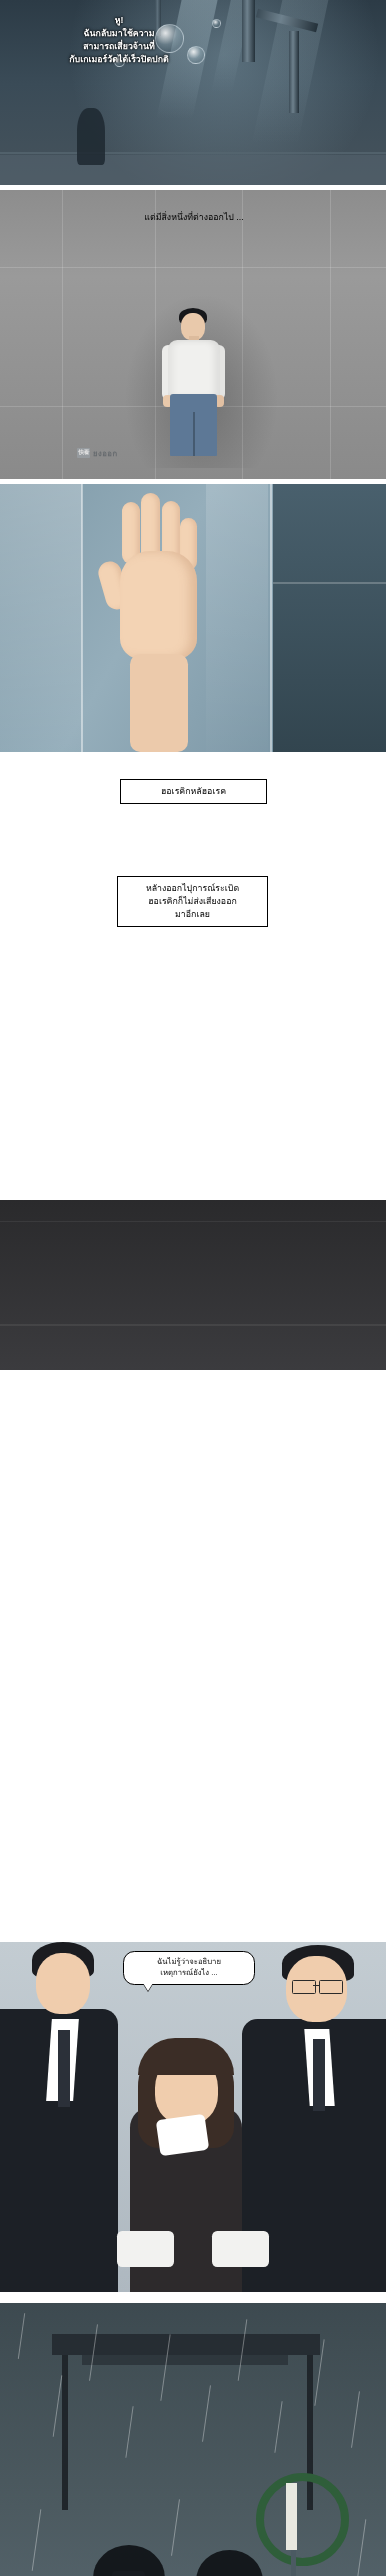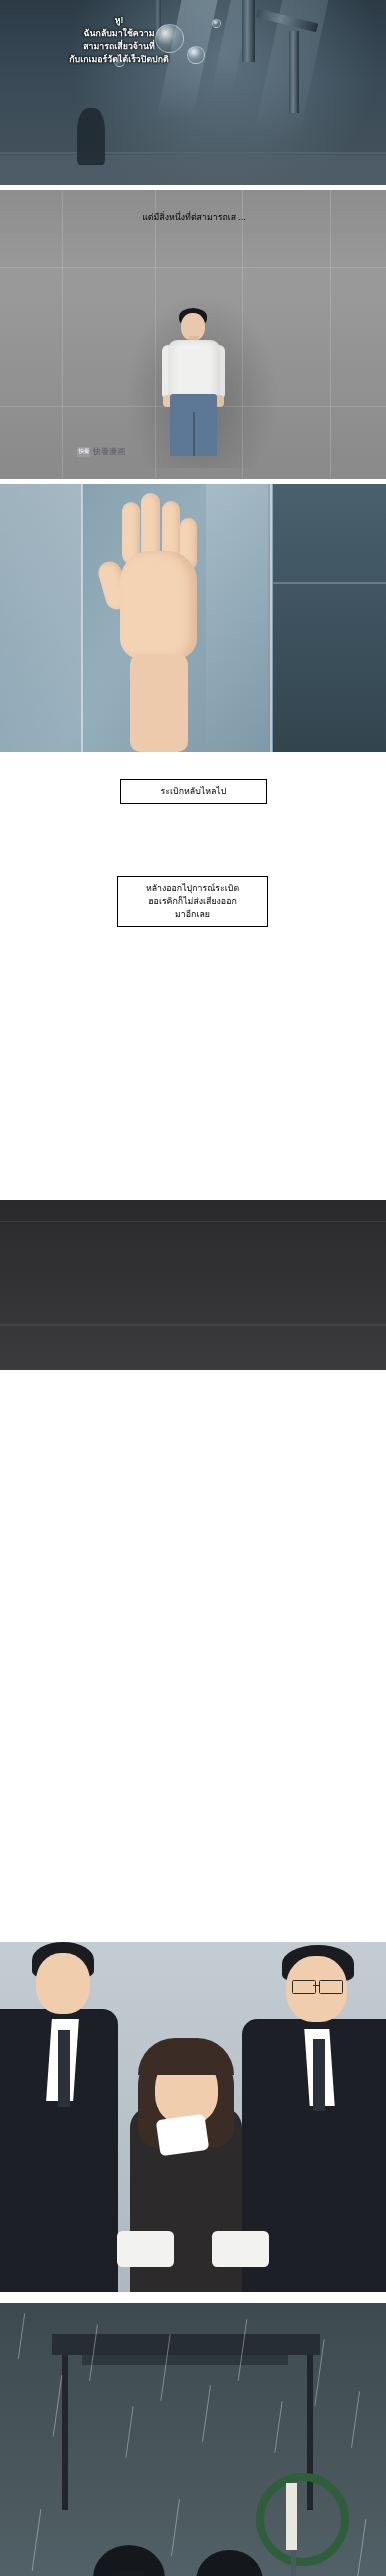--- a/index.html
+++ b/index.html
@@ -349,46 +349,46 @@
     <div class="head"></div>
     <div class="neck"></div>
     <div class="armL"></div>
     <div class="armR"></div>
     <div class="shirt"></div>
     <div class="handL"></div>
     <div class="handR"></div>
     <div class="jeans"></div>
     <div class="jeansSplit"></div>
 
-    <div class="caption" style="left:109px;top:15.5px;width:170px;border:none;background:transparent;">แต่มีสิ่งหนึ่งที่ต่สามารถเส ...</div>
+    <div class="caption" style="left:109px;top:15.5px;width:170px;border:none;background:transparent;">แต่มีสิ่งหนึ่งที่ต่างออกไป ...</div>
 
     <div class="watermark dark" style="left:77px;top:257px;">
       <span class="wm-box">快看</span>
-      <span class="wm-text">快看漫画</span>
+      <span class="wm-text">ยงออก</span>
     </div>
   </div>
 
   <div class="panel" id="p3">
     <div class="dark" style="left:273px;top:0;width:113px;height:268px;"></div>
     <div class="glassband" style="left:0;top:0;width:82px;height:268px;"></div>
     <div class="glassband" style="left:206px;top:0;width:62px;height:268px;opacity:.6;"></div>
     <div class="edge" style="left:81px;top:0;width:1.5px;height:268px;"></div>
     <div class="edge" style="left:270px;top:0;width:1.5px;height:268px;"></div>
     <div class="edge" style="left:273px;top:98px;width:113px;height:1.5px;opacity:.5;"></div>
 
     <div class="finger" style="left:122px;top:17.5px;width:17.5px;height:62px;"></div>
     <div class="finger" style="left:141px;top:9.3px;width:18.5px;height:72px;"></div>
     <div class="finger" style="left:162px;top:16.5px;width:17.5px;height:65px;"></div>
     <div class="finger" style="left:180px;top:34px;width:16.5px;height:52px;"></div>
     <div class="finger" style="left:102px;top:77px;width:23px;height:49px;border-radius:12.4px;transform:rotate(-16deg);"></div>
     <div class="palm"></div>
     <div class="wrist"></div>
   </div>
 
-  <div class="caption" style="left:120px;top:779px;width:147px;">ระเบิกหลับไหลไป</div>
+  <div class="caption" style="left:120px;top:779px;width:147px;">ฮอเรคิกหลัฮอเรค</div>
 
   <div class="caption" style="left:117px;top:876px;width:151px;">หลัางออกไปุการณ์ระเบิด
 ฮอเรคิกก็ไม่ส่งเสียงออก
 มาอีกเลย</div>
 
   <div class="panel" id="p4">
     <div style="position:absolute;left:0;top:20.6px;width:386px;height:1.5px;background:rgba(255,255,255,.07);"></div>
     <div style="position:absolute;left:0;top:124px;width:386px;height:1.5px;background:rgba(255,255,255,.07);"></div>
   </div>
 
@@ -410,20 +410,22 @@
     <div style="position:absolute;left:313px;top:43px;width:7.2px;height:1px;background:#2a2a2a;"></div>
 
     <div class="suit" style="left:130px;top:165px;width:112px;height:185px;background:#2d2a2c;border-radius:20.6px 20.6px 0 0;"></div>
     <div class="girl-hair" style="left:138px;top:98px;width:96px;height:108px;border-radius:46px 46px 20.6px 20.6px;"></div>
     <div class="face" style="left:155px;top:114px;width:63px;height:69px;"></div>
     <div class="girl-hair" style="left:138px;top:96px;width:96px;height:37px;border-radius:47px 47px 0 0;"></div>
     <div style="position:absolute;left:158px;top:175px;width:49px;height:36px;background:#ffffff;border-radius:5.2px;transform:rotate(-8deg);"></div>
     <div style="position:absolute;left:117px;top:289px;width:57px;height:36px;background:#f2f2f0;border-radius:5.2px;"></div>
     <div style="position:absolute;left:212px;top:289px;width:57px;height:36px;background:#f2f2f0;border-radius:5.2px;"></div>
 
+    <div class="bubble" style="left:123px;top:9.3px;width:132px;">ฉันไม่รู้ว่าจะอธิบาย
+เหตุการณ์ยังไง ...</div>
   </div>
 
   <div class="panel" id="p6">
 
     <div class="canopy" style="left:52px;top:31px;width:268px;height:20.6px;"></div>
     <div class="post" style="left:62px;top:52px;width:6.2px;height:155px;"></div>
     <div class="post" style="left:307px;top:52px;width:6.2px;height:155px;"></div>
     <div class="canopy" style="left:82px;top:52px;width:206px;height:10.3px;opacity:.7;"></div>
 
     <div class="wreath" style="left:256px;top:170px;width:77px;height:77px;"></div>

